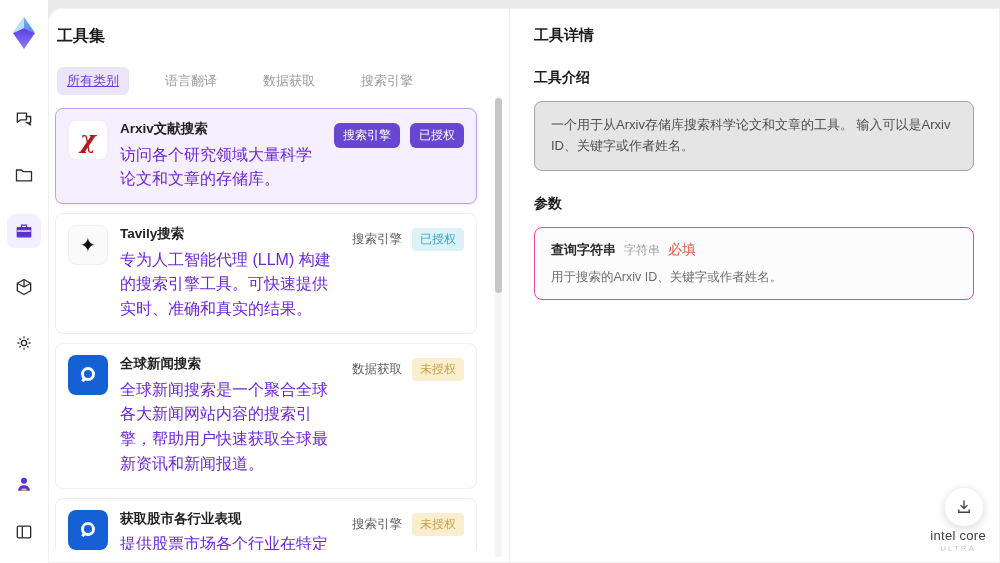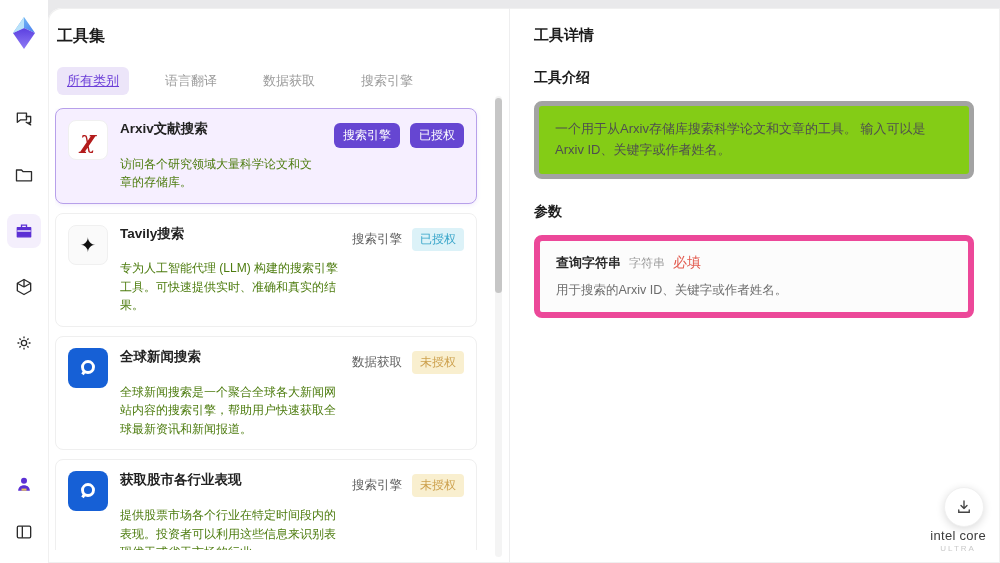--- a/index.html
+++ b/index.html
@@ -28,36 +28,36 @@
   .tool-list { margin-top:13px; display:flex; flex-direction:column; gap:9px; height:442px; overflow:hidden; padding-right:8px; }
   .tool-item { display:flex; gap:12px; padding:11px 12px; border:1px solid #efefef; border-radius:8px; background:#fff; cursor:pointer; align-items:flex-start; }
   .tool-item.selected { background:#f6efff; border:1px solid #b7a0ea; box-shadow:0 1px 4px rgba(120,80,220,.12); }
   .tool-icon { width:40px; height:40px; border-radius:8px; flex:0 0 40px; display:flex; align-items:center; justify-content:center; background:#fafafa; border:1px solid #f0f0f0; }
   .tool-icon.arxiv { background:#fff; }
   .tool-icon.arxiv span { font-family:"DejaVu Serif",serif; font-size:24px; color:#b31b1b; font-style:italic; font-weight:bold; line-height:1; }
   .tool-icon.tavily span { font-size:20px; color:#111; line-height:1; }
   .tool-icon.blue { background:#1660d6; border:none; }
   .tool-text { flex:1; min-width:0; }
   .tool-name { font-size:13.5px; font-weight:bold; color:#222; line-height:1.3; }
-  .tool-desc { font-size:12px; color:#4d7c0f; line-height:1.55; margin-top:17px; }
+  .tool-desc { font-size:16px; color:#6d28d9; line-height:1.55; margin-top:5px; }
   .tool-side { margin-left:auto; display:flex; gap:10px; align-items:center; flex:0 0 auto; padding-top:3px; }
   .badge-solid { background:#6646d2; color:#fff; font-size:12px; padding:4px 9px; border-radius:6px; white-space:nowrap; }
   .cat-label { font-size:12.5px; color:#5f5f5f; white-space:nowrap; }
   .badge-auth { background:#dcf2f8; color:#38a5c9; font-size:12px; padding:3px 8px; border-radius:4px; white-space:nowrap; }
   .badge-unauth { background:#f9efcf; color:#cda14e; font-size:12px; padding:3px 8px; border-radius:4px; white-space:nowrap; }
 
   .scroll-track { position:absolute; right:7px; top:88px; bottom:6px; width:7px; border-radius:4px; background:#f4f4f4; }
   .scroll-thumb { position:absolute; top:2px; left:0; width:7px; height:195px; border-radius:4px; background:#c6c6c6; }
 
   
   .detail-panel { flex:1; padding:18px 26px 0 24px; }
   .detail-title { font-size:15px; font-weight:bold; color:#1c1c1c; }
   .section-h { font-size:14px; font-weight:bold; color:#1c1c1c; margin-top:24px; }
-  .info-box { margin-top:14px; border:5px solid #a3a3a3; background:#84cc16; border-radius:8px; padding:13px 16px; font-size:13px; color:#4f4f4f; line-height:1.6; }
-  .param-box { margin-top:14px; border:6px solid #ec4899; background:#fcfcfc; border-radius:8px; padding:13px 16px; }
+  .info-box { margin-top:14px; border:1px solid #a3a3a3; background:#e5e5e5; border-radius:8px; padding:13px 16px; font-size:13px; color:#4f4f4f; line-height:1.6; }
+  .param-box { margin-top:14px; border:1px solid #ec4899; background:#fcfcfc; border-radius:8px; padding:13px 16px; }
   .param-head { display:flex; align-items:baseline; gap:8px; }
   .param-name { font-size:13px; font-weight:bold; color:#2a2a2a; }
   .param-type { font-size:12px; color:#9a9a9a; }
   .param-required { font-size:14px; color:#e25a4e; }
   .param-desc { font-size:12.5px; color:#6d6d6d; margin-top:9px; line-height:1.5; }
 
   
   .fab { position:absolute; right:16px; bottom:36px; width:40px; height:40px; border-radius:50%; background:#fff; border:1px solid #f0f0f0; box-shadow:0 2px 8px rgba(0,0,0,.14); display:flex; align-items:center; justify-content:center; cursor:pointer; z-index:4; }
   .fab svg { width:18px; height:18px; stroke:#444; fill:none; stroke-width:1.8; }
   .brand { position:absolute; right:14px; bottom:10px; text-align:center; z-index:4; }

